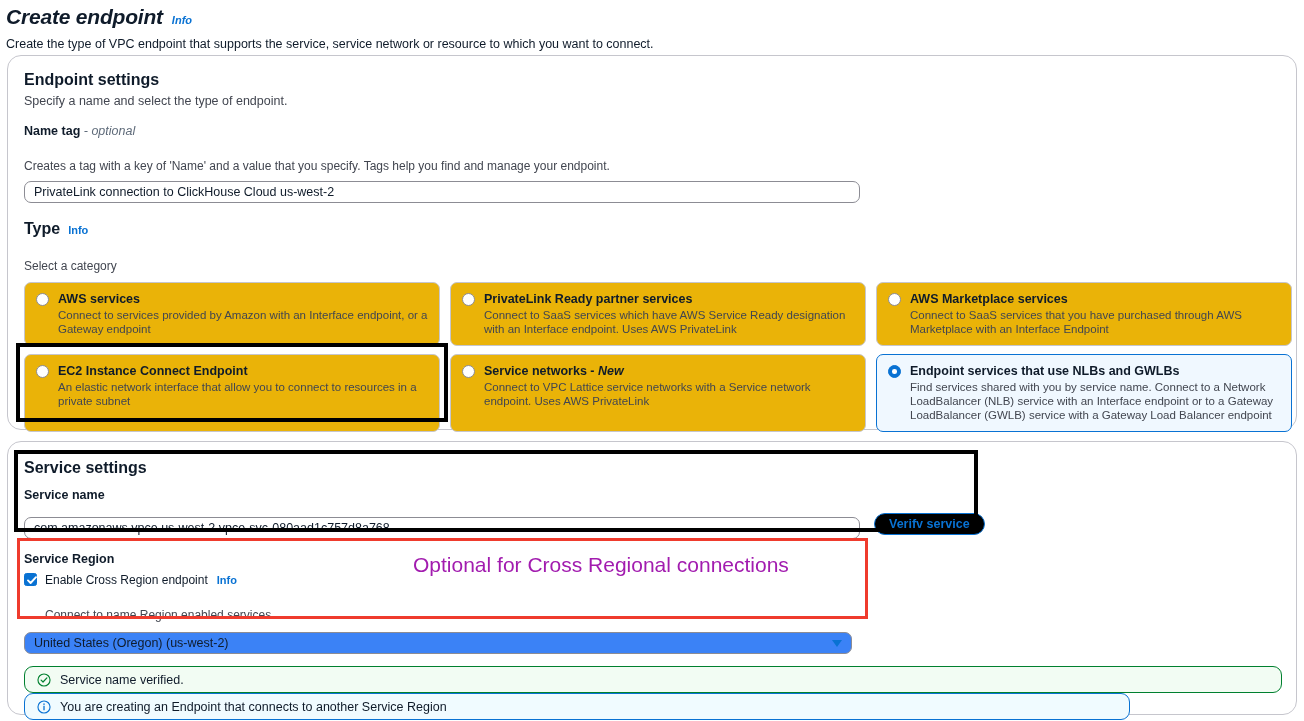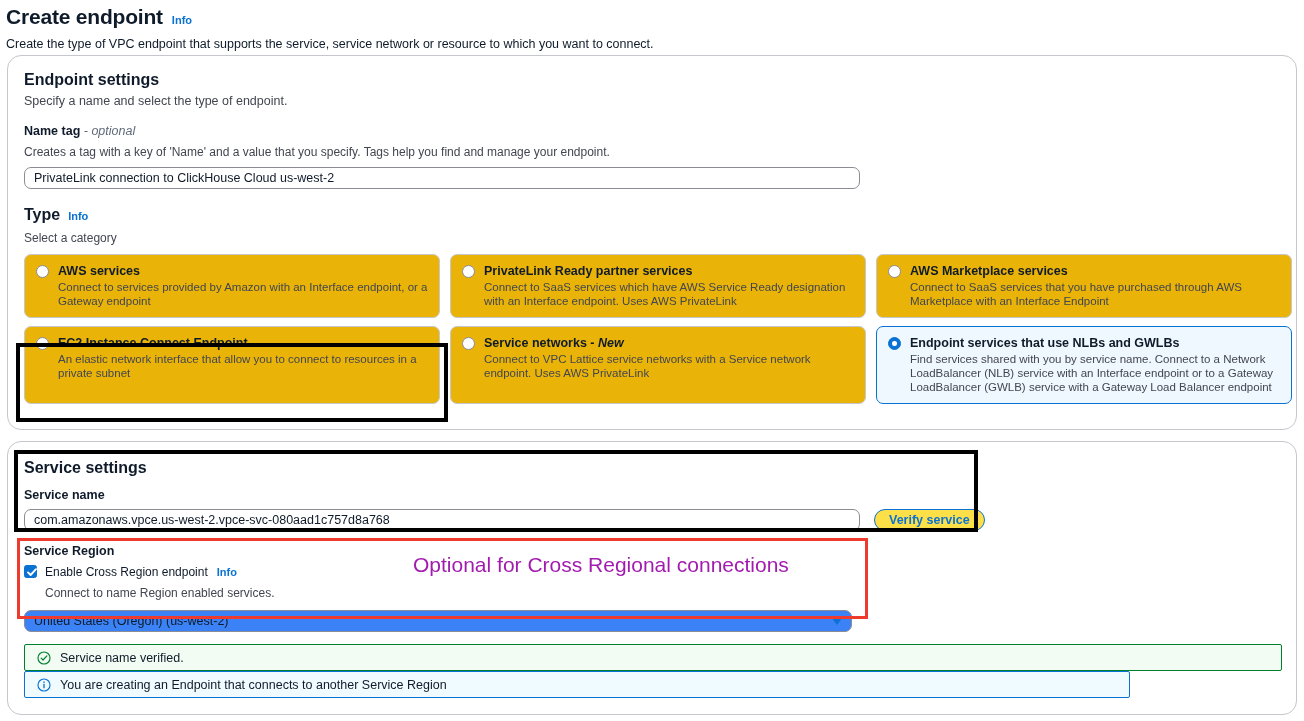--- a/index.html
+++ b/index.html
@@ -7,21 +7,21 @@
     margin: 0; padding: 0;
     width: 1304px; height: 721px;
     background: #ffffff;
     font-family: "Liberation Sans", sans-serif;
     color: #0f1b2a;
     overflow: hidden;
   }
 
   
   .page-head { padding: 4px 0 0 6px; }
-  .page-title-row { display: flex; align-items: baseline; gap: 9px; }
+  .page-title-row { display: flex; align-items: baseline; gap: 9px; font-style: italic; }
   .page-title {
     font-size: 21px; font-weight: bold; letter-spacing: -0.2px;
     color: #0f1b2a; line-height: 26px;
   }
   .info-link {
     color: #0972d3; font-size: 11px; font-weight: bold;
     text-decoration: none; cursor: pointer;
   }
   .page-sub {
     font-size: 12.5px; color: #0f1b2a; margin-top: 6px; line-height: 16px;
@@ -44,28 +44,29 @@
     font-size: 12.5px; color: #424650; margin-top: 3px; line-height: 16px;
   }
 
   .field-label {
     font-size: 12.5px; font-weight: bold; color: #0f1b2a; line-height: 16px;
   }
   .field-label .optional {
     font-weight: normal; font-style: italic; color: #5f6b7a;
   }
   .field-desc {
-    font-size: 12px; color: #424650; margin-top: 6px; line-height: 15px;
+    font-size: 12px; color: #424650; margin-top: 20px; line-height: 15px;
   }
 
   .text-input {
     height: 22px; border: 1px solid #8c8c94; border-radius: 7px;
     background: #fff; font-size: 12.5px; color: #0f1b2a;
     display: flex; align-items: center; padding: 0 9px;
     font-family: "Liberation Sans", sans-serif;
+    margin-top: 8px;
   }
 
   
   .tile-grid {
     display: grid;
     grid-template-columns: repeat(3, 416px);
     gap: 8px 10px;
   }
   .tile {
     border: 1px solid #c6c6cd; border-radius: 7px;
@@ -107,21 +108,21 @@
   .annot-text {
     position: absolute; color: #a21caf; font-size: 21px;
     font-family: "Liberation Sans", sans-serif; white-space: nowrap; z-index: 6;
   }
 
   
   .btn-outline {
     height: 22px; border: 1.6px solid #0972d3; border-radius: 13px;
     color: #0972d3; font-size: 12.5px; font-weight: bold;
     display: inline-flex; align-items: center; padding: 0 14px;
-    background: #fde047; cursor: pointer;
+    background: #000000; cursor: pointer;
   }
 
   
   .checkbox {
     width: 13px; height: 13px; border-radius: 2.5px;
     background: #0972d3; border: 1px solid #0972d3;
     position: relative; flex: 0 0 auto; cursor: pointer;
   }
   .checkbox svg { position: absolute; left: 1.5px; top: 2px; }
 
@@ -132,21 +133,21 @@
     display: flex; align-items: center; justify-content: space-between;
     padding: 0 9px; cursor: pointer;
   }
   .caret {
     width: 0; height: 0; border-left: 5.5px solid transparent;
     border-right: 5.5px solid transparent; border-top: 7px solid #0972d3;
   }
 
   
   .alert {
-    border-radius: 2px; display: flex; align-items: center;
+    border-radius: 9px; display: flex; align-items: center;
     gap: 9px; padding: 0 12px; height: 27px; font-size: 12.5px;
   }
   .alert.success { border: 1px solid #00802f; background: #f2fcf3; color: #0f1b2a; }
   .alert.info    { border: 1px solid #0972d3; background: #f0fbff; color: #0f1b2a; }
 </style>
 </head>
 <body>
 
 <div class="page-head">
   <div class="page-title-row">

